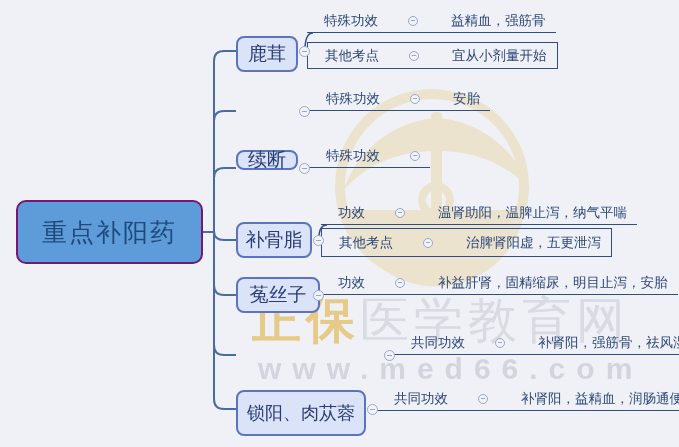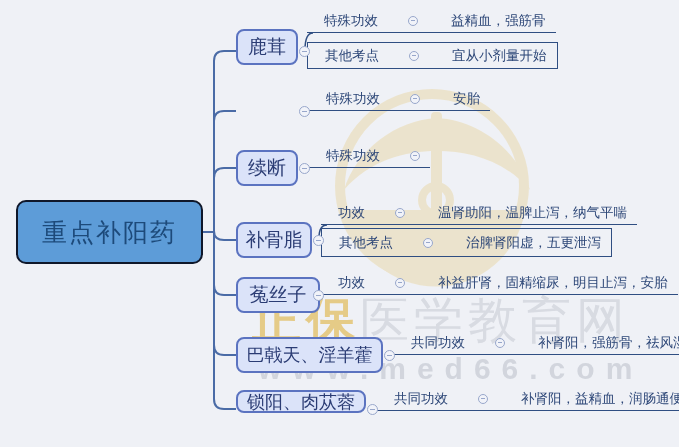--- a/index.html
+++ b/index.html
@@ -13,21 +13,21 @@
   .wm-gray{color:#d6d9e0;margin-top:9px;}
   .wm-url{position:absolute;left:258px;top:352px;font-size:30px;font-weight:bold;
           letter-spacing:11px;color:#cfd3db;white-space:nowrap;opacity:.9;z-index:1;}
   .wm-logo{position:absolute;left:0;top:0;z-index:0;}
 
   
   .links{position:absolute;left:0;top:0;z-index:2;}
 
   
   .root{position:absolute;left:16px;top:200px;width:187px;height:64px;background:#5d9cd8;
-        border:2px solid #0f172a;border-radius:10px;display:flex;align-items:center;
+        border:2px solid #701a75;border-radius:10px;display:flex;align-items:center;
         justify-content:center;font-size:25px;color:#1d4a7a;letter-spacing:2px;z-index:3;
         box-sizing:border-box;}
 
   
   .node2{position:absolute;background:#dbe3f9;border:2px solid #5b73c0;border-radius:8px;
          display:flex;align-items:center;justify-content:center;font-size:19px;color:#2b3c74;
          box-sizing:border-box;z-index:3;white-space:nowrap;}
 
   
   .tglbox{position:absolute;width:11px;height:11px;border-radius:50%;
@@ -80,41 +80,41 @@
     <g stroke="#2f4e82" stroke-width="1.5" fill="none">
       <path d="M 305 50 Q 305 33 313 33"></path>
       <path d="M 305 53 L 308 55"></path>
       <path d="M 319 238 Q 319 225 327 225"></path>
       <path d="M 319 241 L 322 242"></path>
     </g>
   </svg>
 
   <div class="root">重点补阳药</div>
 
-  <div class="node2" style="left:236px;top:29px;width:62px;height:36px">鹿茸</div>
+  <div class="node2" style="left:236px;top:36px;width:62px;height:36px">鹿茸</div>
   <div class="tglbox" style="left:299px;top:46px"></div>
   <div class="row" style="left:307px;top:9px">
     <span>特殊功效</span>
     <span class="tgl"></span>
     <span class="val">益精血，强筋骨</span>
   </div>
   <div class="row boxed" style="left:307px;top:42px;height:27px">
     <span>其他考点</span>
     <span class="tgl"></span>
     <span class="val">宜从小剂量开始</span>
   </div>
 
   <div class="tglbox" style="left:299px;top:106px"></div>
   <div class="row" style="left:309px;top:87px">
     <span>特殊功效</span>
     <span class="tgl"></span>
     <span class="val">安胎</span>
   </div>
 
-  <div class="node2" style="left:236px;top:150px;width:62px;height:36px">续断</div>
+  <div class="node2" style="left:236px;top:150px;width:62px;height:20px">续断</div>
   <div class="tglbox" style="left:299px;top:163px"></div>
   <div class="row" style="left:309px;top:144px">
     <span>特殊功效</span>
     <span class="tgl"></span>
   </div>
 
   <div class="node2" style="left:236px;top:222px;width:76px;height:36px">补骨脂</div>
   <div class="tglbox" style="left:313px;top:235px"></div>
   <div class="row" style="left:321px;top:201px">
     <span>功效</span>
@@ -128,29 +128,28 @@
   </div>
 
   <div class="node2" style="left:236px;top:277px;width:84px;height:36px">菟丝子</div>
   <div class="tglbox" style="left:313px;top:290px"></div>
   <div class="row" style="left:321px;top:271px">
     <span>功效</span>
     <span class="tgl"></span>
     <span class="val">补益肝肾，固精缩尿，明目止泻，安胎</span>
   </div>
 
-  <div class="node2" style="left:236px;top:337px;width:147px;height:36px;font-size:18px">巴戟天、淫羊藿</div>
   <div class="tglbox" style="left:384px;top:350px"></div>
   <div class="row" style="left:394px;top:331px">
     <span>共同功效</span>
     <span class="tgl"></span>
     <span class="val">补肾阳，强筋骨，祛风湿</span>
   </div>
 
-  <div class="node2" style="left:236px;top:390px;width:130px;height:23px;font-size:18px">锁阳、肉苁蓉</div>
+  <div class="node2" style="left:236px;top:390px;width:130px;height:46px;font-size:18px">锁阳、肉苁蓉</div>
   <div class="tglbox" style="left:367px;top:404px"></div>
   <div class="row" style="left:377px;top:387px">
     <span>共同功效</span>
     <span class="tgl"></span>
     <span class="val">补肾阳，益精血，润肠通便</span>
   </div>
 
 </div>
 
 </body></html>

